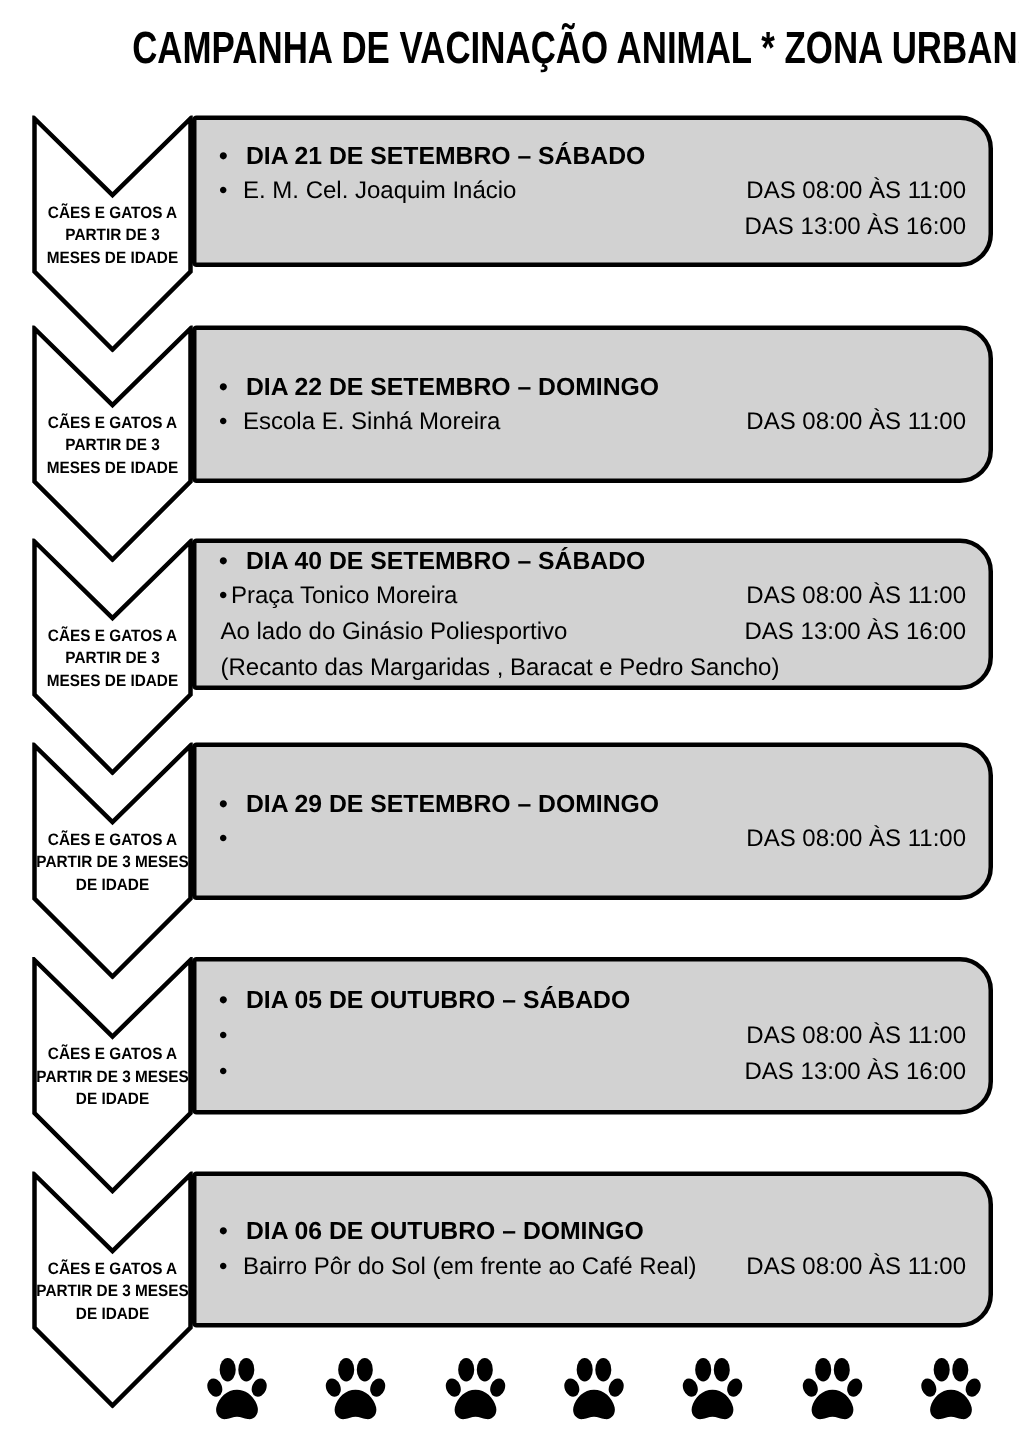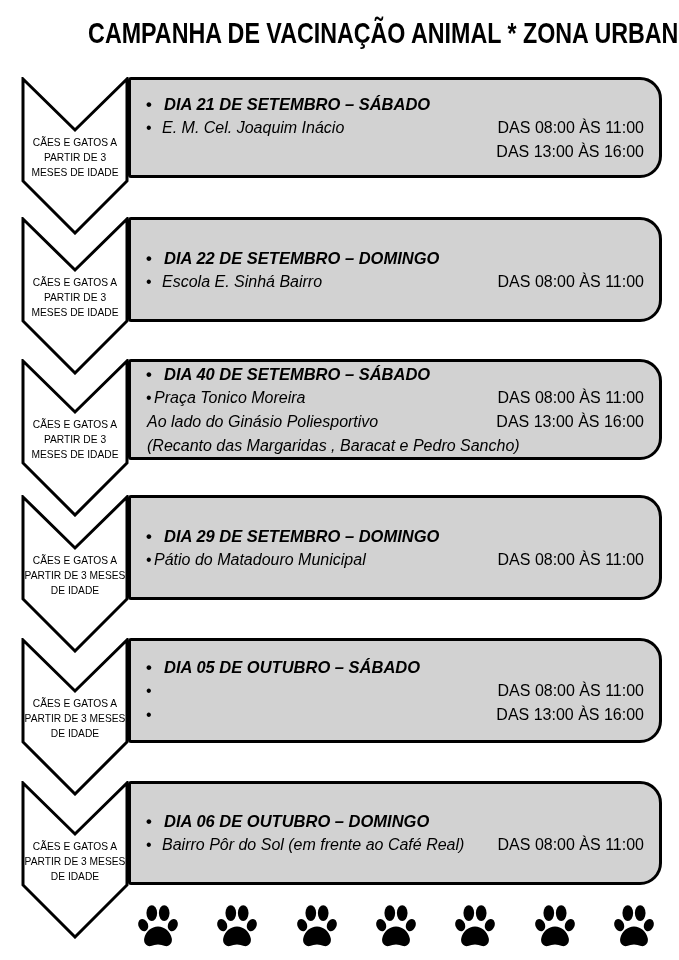--- a/index.html
+++ b/index.html
@@ -26,36 +26,36 @@
   #rows .row:nth-child(3) .card{height:101px;}
   #rows .row:nth-child(4) .card{height:105px;}
   #rows .row:nth-child(5) .card{height:105px;}
   #rows .row:nth-child(6) .card{height:104px;}
   
   .chev{position:absolute;left:21px;top:0;width:108px;height:158px;z-index:1;}
   .chev svg{position:absolute;left:0;top:0;width:108px;height:158px;}
   .chev polygon{fill:#ffffff;stroke:#000;stroke-width:3;stroke-linejoin:miter;}
   .chev-label{
     position:absolute;left:-8px;right:-8px;top:58px;text-align:center;
-    font-weight:normal;font-size:11px;line-height:15px;
+    font-weight:bold;font-size:11px;line-height:15px;
   }
   .chev-label div{white-space:nowrap;transform:scaleX(0.93);transform-origin:50% 50%;}
   
   .card{
     position:absolute;left:128px;top:0;width:534px;box-sizing:border-box;z-index:2;
     background:#d2d2d2;border:3px solid #000;border-radius:3px 22px 22px 3px;
     display:flex;flex-direction:column;justify-content:center;
     padding:0 15px;
   }
   .line{display:flex;align-items:baseline;flex:none;height:24px;line-height:24px;font-size:16px;}
   .line.hdr{font-weight:bold;font-size:16.5px;}
   .line .b{flex:none;width:16px;}
   .line.hdr .b{width:18px;}
   .line .b.tight{width:8px;}
-  .line .txt{white-space:nowrap;font-style:italic;}
+  .line .txt{white-space:nowrap;}
   .line .txt.ind{margin-left:1px;}
   .line .time{margin-left:auto;white-space:nowrap;padding-left:8px;}
   
   .paws{
     position:absolute;left:137px;top:899px;width:518px;height:54px;
     display:flex;justify-content:space-between;align-items:center;z-index:3;
   }
   .paw{width:42px;height:50px;}
   .paw ellipse,.paw path{fill:#000;}
 </style>
@@ -107,21 +107,21 @@
             <div>MESES DE IDADE</div>
           </div>
     </div>
     <div class="card">
           <div class="line hdr">
             <span class="b">•</span>
             <span class="txt">DIA 22 DE SETEMBRO – DOMINGO</span>
           </div>
           <div class="line">
             <span class="b">•</span>
-            <span class="txt">Escola E. Sinhá Bairro</span>
+            <span class="txt">Escola E. Sinhá Moreira</span>
             <span class="time">DAS 08:00 ÀS 11:00</span>
           </div>
         </div>
   </div>
 
   <div class="row">
     <div class="chev">
       <svg viewBox="0 0 108 158" preserveAspectRatio="none">
         <polygon points="2,2 54,53 106,2 106,104 54,156 2,104"></polygon>
       </svg>
@@ -162,21 +162,20 @@
             <div>DE IDADE</div>
           </div>
     </div>
     <div class="card">
           <div class="line hdr">
             <span class="b">•</span>
             <span class="txt">DIA 29 DE SETEMBRO – DOMINGO</span>
           </div>
           <div class="line">
             <span class="b tight">•</span>
-            <span class="txt">Pátio do Matadouro Municipal</span>
             <span class="time">DAS 08:00 ÀS 11:00</span>
           </div>
         </div>
   </div>
 
   <div class="row">
     <div class="chev">
       <svg viewBox="0 0 108 158" preserveAspectRatio="none">
         <polygon points="2,2 54,53 106,2 106,104 54,156 2,104"></polygon>
       </svg>

